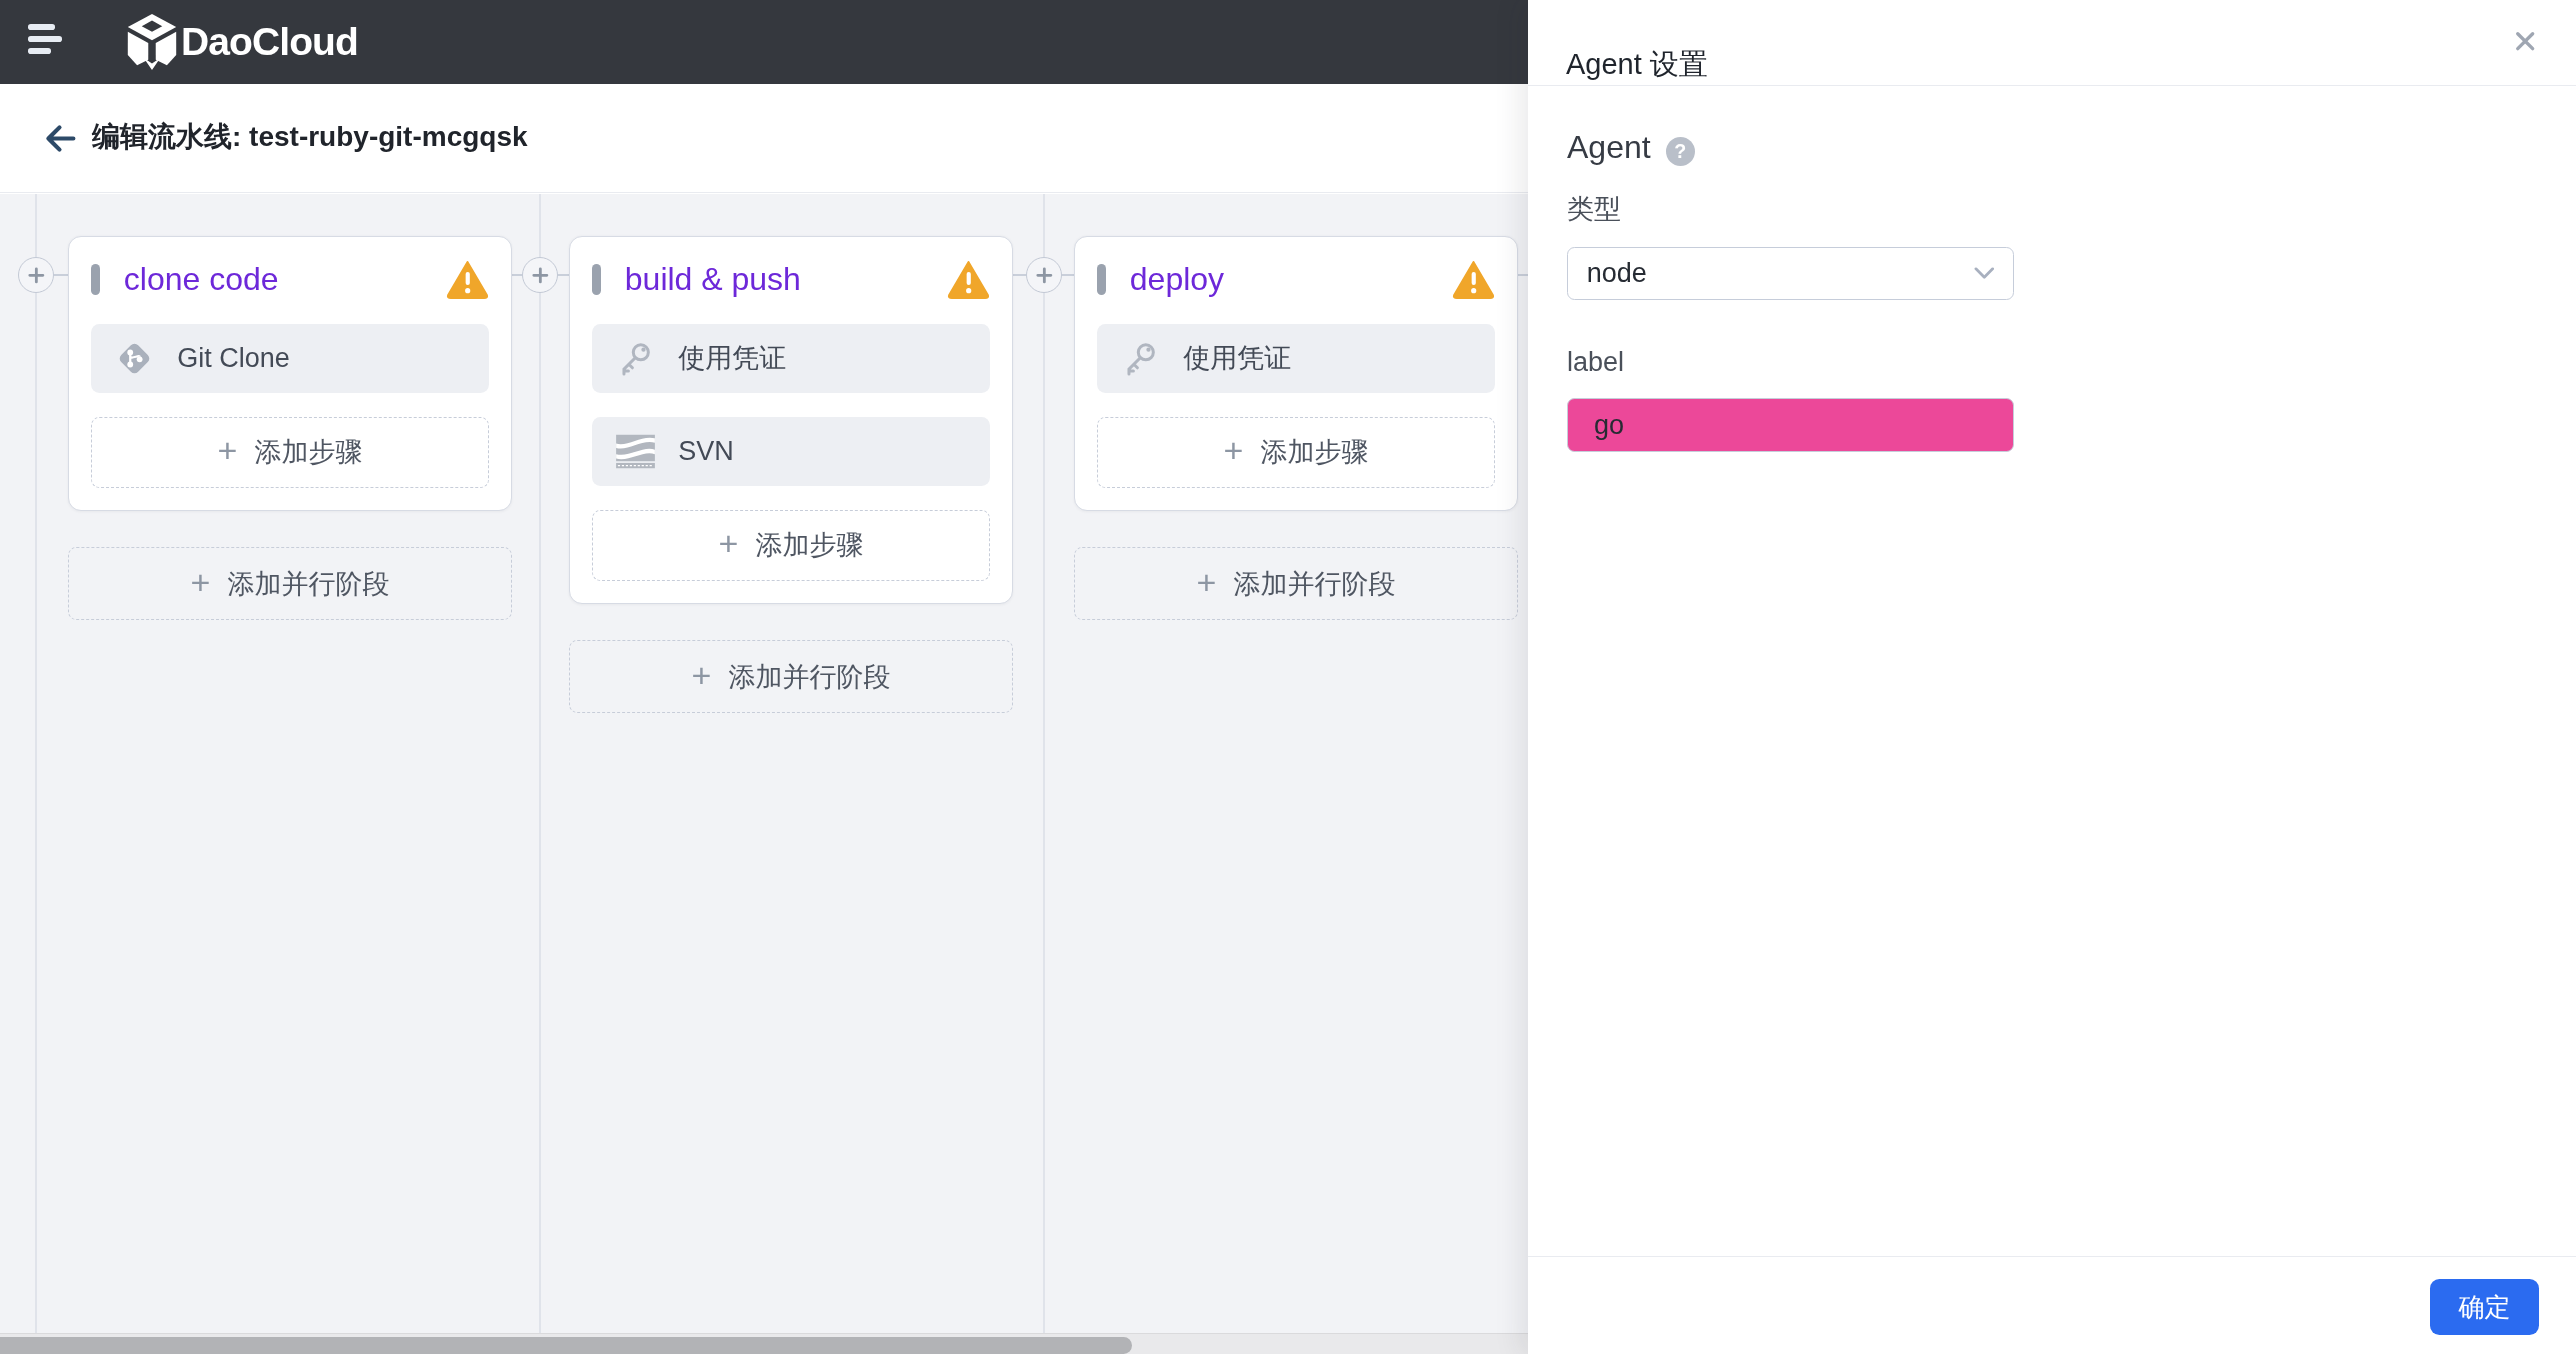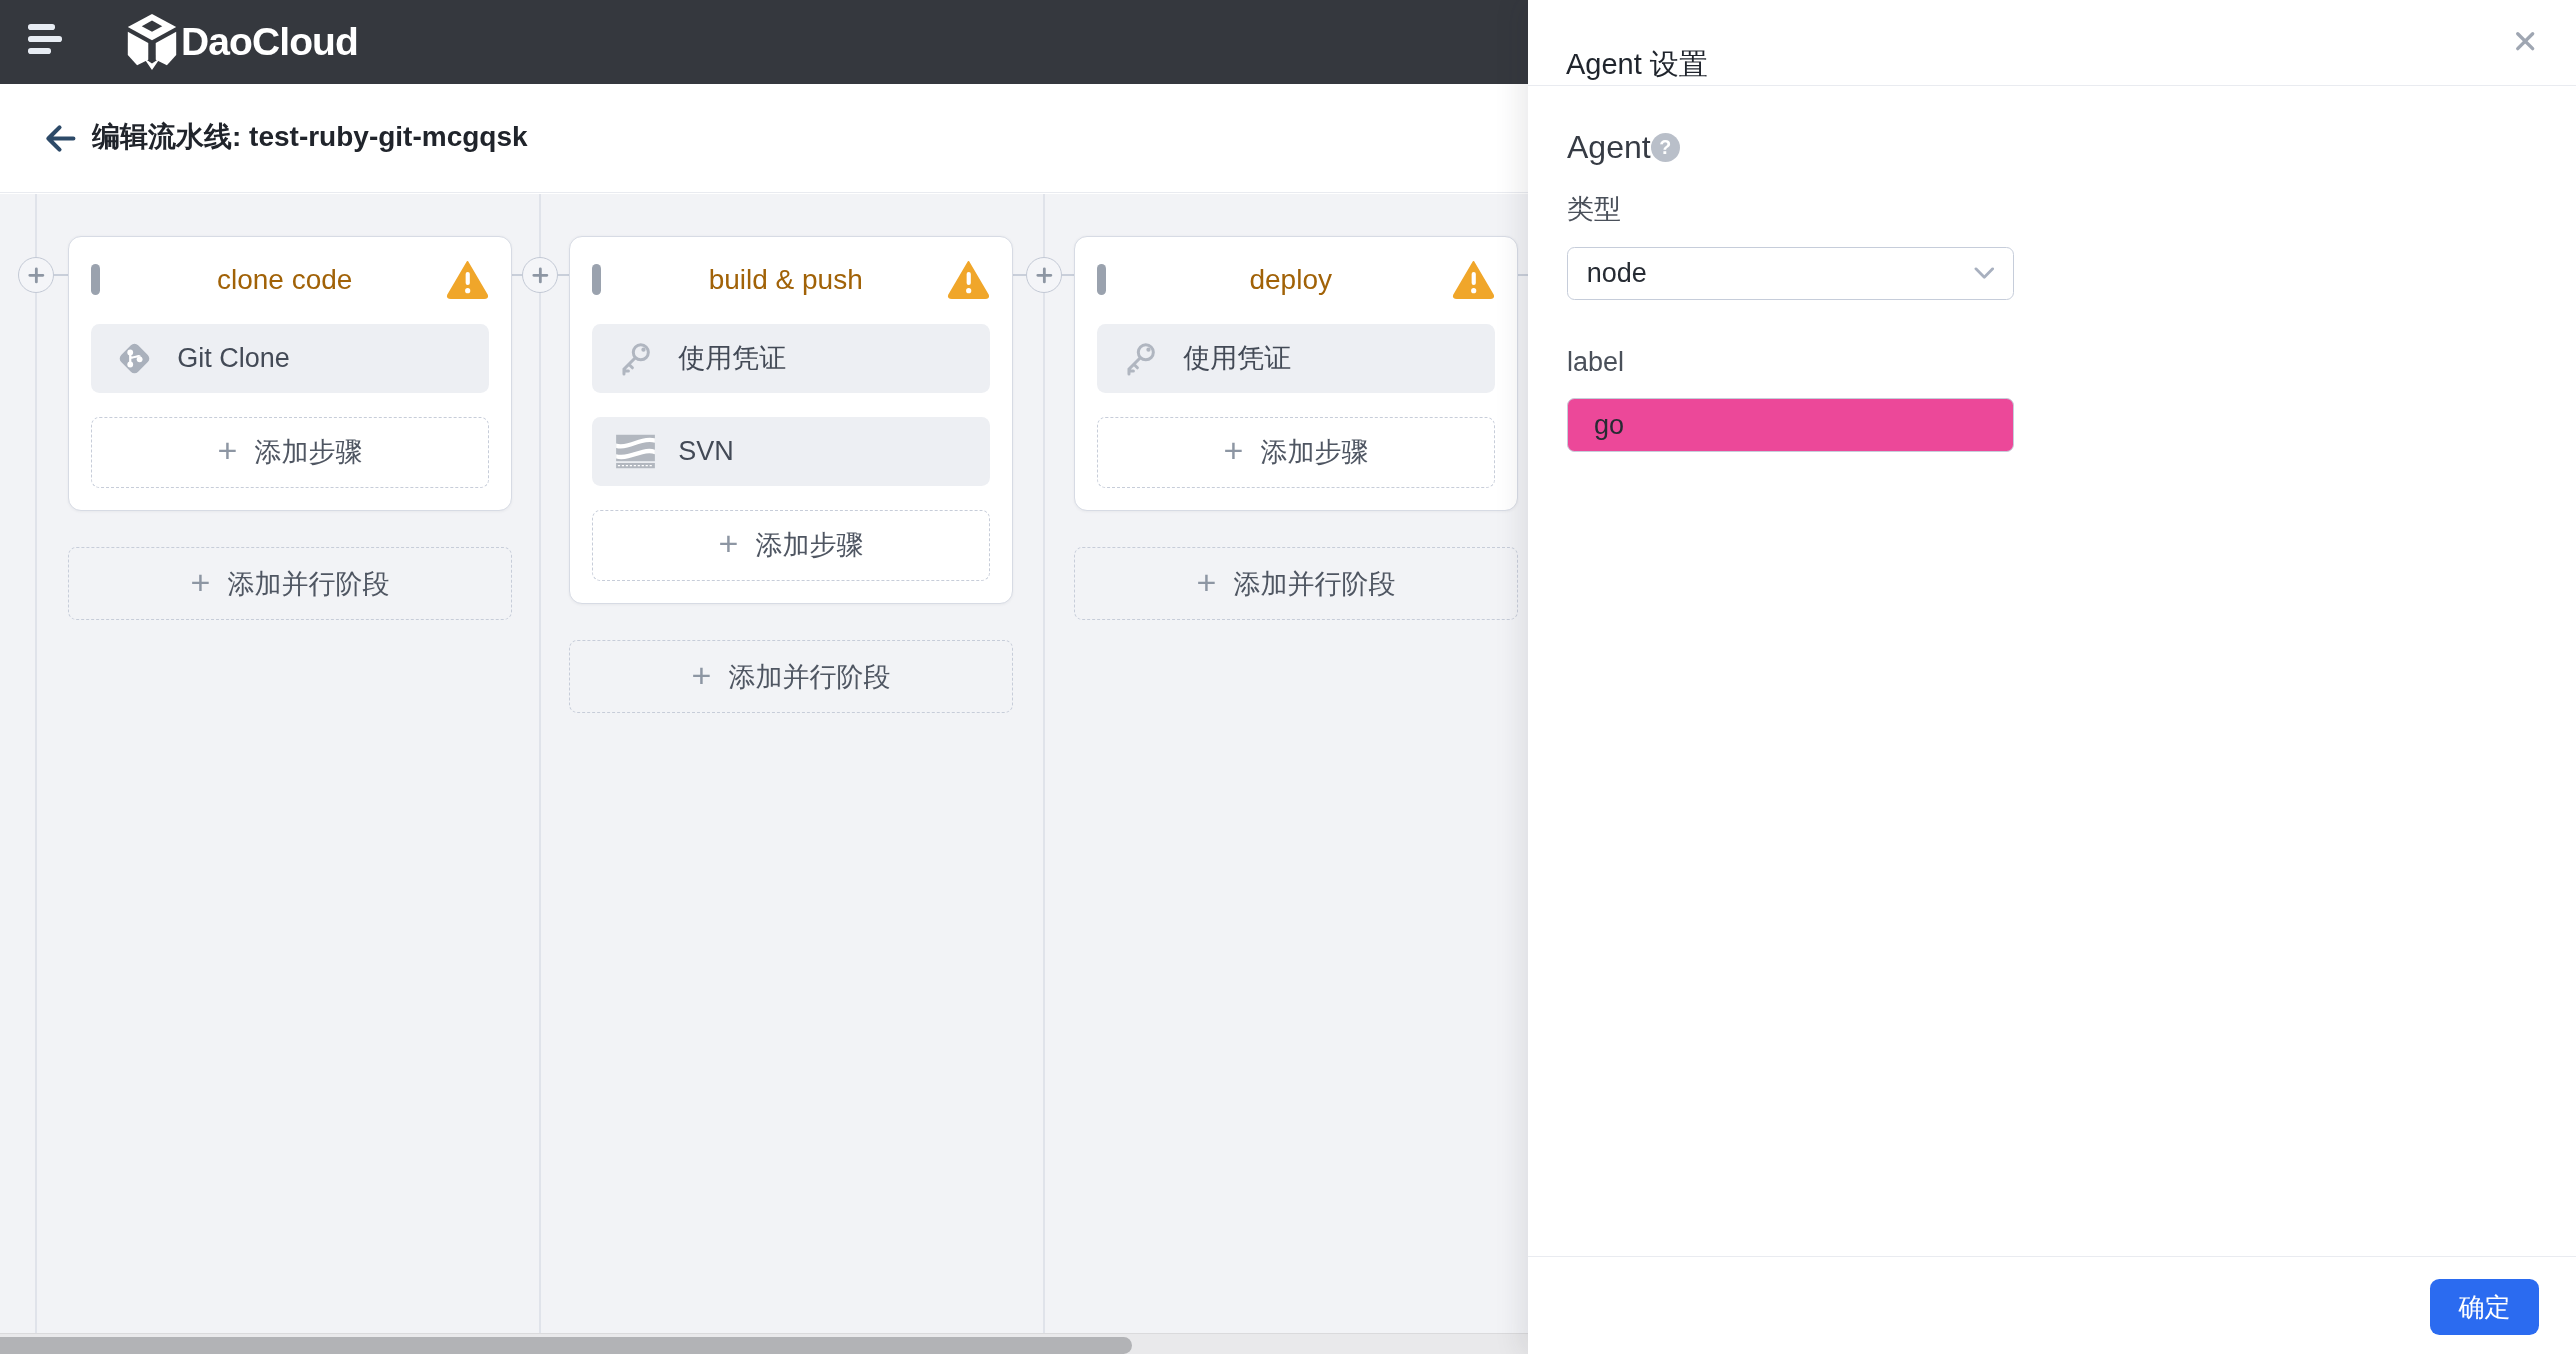--- a/index.html
+++ b/index.html
@@ -28,21 +28,21 @@
   .vline { position:absolute; top:0; bottom:0; width:1.9px; background:#e0e3ea; }
   .hline { position:absolute; top:80px; height:1.9px; background:#c9cfda; }
   .node-plus { position:absolute; top:63px; width:36px; height:36px; border-radius:50%;
                background:#f4f5f8; border:1.9px solid #c3c9d5; color:#8d96a3; z-index:3;
                display:flex; align-items:center; justify-content:center; cursor:pointer; }
   .stage-col { position:absolute; top:42px; width:444px; z-index:2; }
   .stage-card { background:#fff; border:1.9px solid #d7dbe4; border-radius:13px; padding:22.4px;
                 box-shadow:0 0.9px 2.8px rgba(40,48,66,.05); }
   .stage-head { height:41px; display:flex; align-items:center; margin-bottom:23.4px; }
   .stage-accent { width:8.4px; height:31px; border-radius:4.7px; background:#9aa2ae; margin-right:24px; }
-  .stage-name { font-size:28px; color:#a16207; font-weight:500; flex:1;text-align:center; }
+  .stage-name { font-size:32px; color:#6d28d9; font-weight:500; flex:1; }
   .step-row { height:69px; background:#edeff3; border-radius:8.4px; display:flex; align-items:center;
               padding:0 22.4px; margin-bottom:24px; cursor:pointer; }
   .step-icon { width:41px; height:41px; margin-right:22.4px; flex:0 0 auto; display:flex;
                align-items:center; justify-content:center; }
   .step-label { font-size:27px; color:#434a56; }
   .dashed-btn { height:71px; border:1.9px dashed #c7cdd9; border-radius:8.4px; display:flex;
                 align-items:center; justify-content:center; gap:17px; cursor:pointer;
                 font-size:27px; color:#4f5662; }
   .dashed-btn .plus { font-size:34px; color:#8d96a3; line-height:1; margin-top:-3.7px; }
   .parallel-btn { margin-top:36px; height:73px; }
@@ -54,21 +54,21 @@
                    border-radius:0 8.4px 8.4px 0; cursor:pointer; }
 
   
   .panel { position:absolute; right:0; top:0; width:1048px; height:1354px; background:#fff; z-index:10;
            box-shadow:-7.5px 0 26px rgba(35,40,50,.10); }
   .panel-header { height:86px; border-bottom:0.9px solid #e9ebf0; display:flex; align-items:center; }
   .panel-title { font-size:29px; color:#1f242c; font-weight:500; margin-left:38px;margin-top:45px; }
   .panel-close { position:absolute; right:34px; top:24px; width:34px; height:34px; cursor:pointer;
                  display:flex; align-items:center; justify-content:center; }
   .panel-body { padding:0 39px; }
-  .section-head { margin-top:43px; display:flex; align-items:center; }
+  .section-head { margin-top:43px; display:flex; align-items:flex-end; gap:15px; }
   .section-title { font-size:32px; color:#363b44; }
   .help-icon { width:29px; height:29px; border-radius:50%; background:#b9bfc9; color:#fff;
                font-size:19.6px; font-weight:bold; display:flex; align-items:center; justify-content:center;
                cursor:pointer; }
   .field-label { font-size:27px; color:#4a505a; }
   .lbl-type { margin-top:25px; }
   .lbl-label { margin-top:47px; }
   .select-box { margin-top:19.6px; width:447px; height:53px; border:1.9px solid #c6cdda; border-radius:7.5px;
                 background:#fff; display:flex; align-items:center; padding:0 18.7px; cursor:pointer; }
   .select-value { font-size:27px; color:#262b33; flex:1; }

